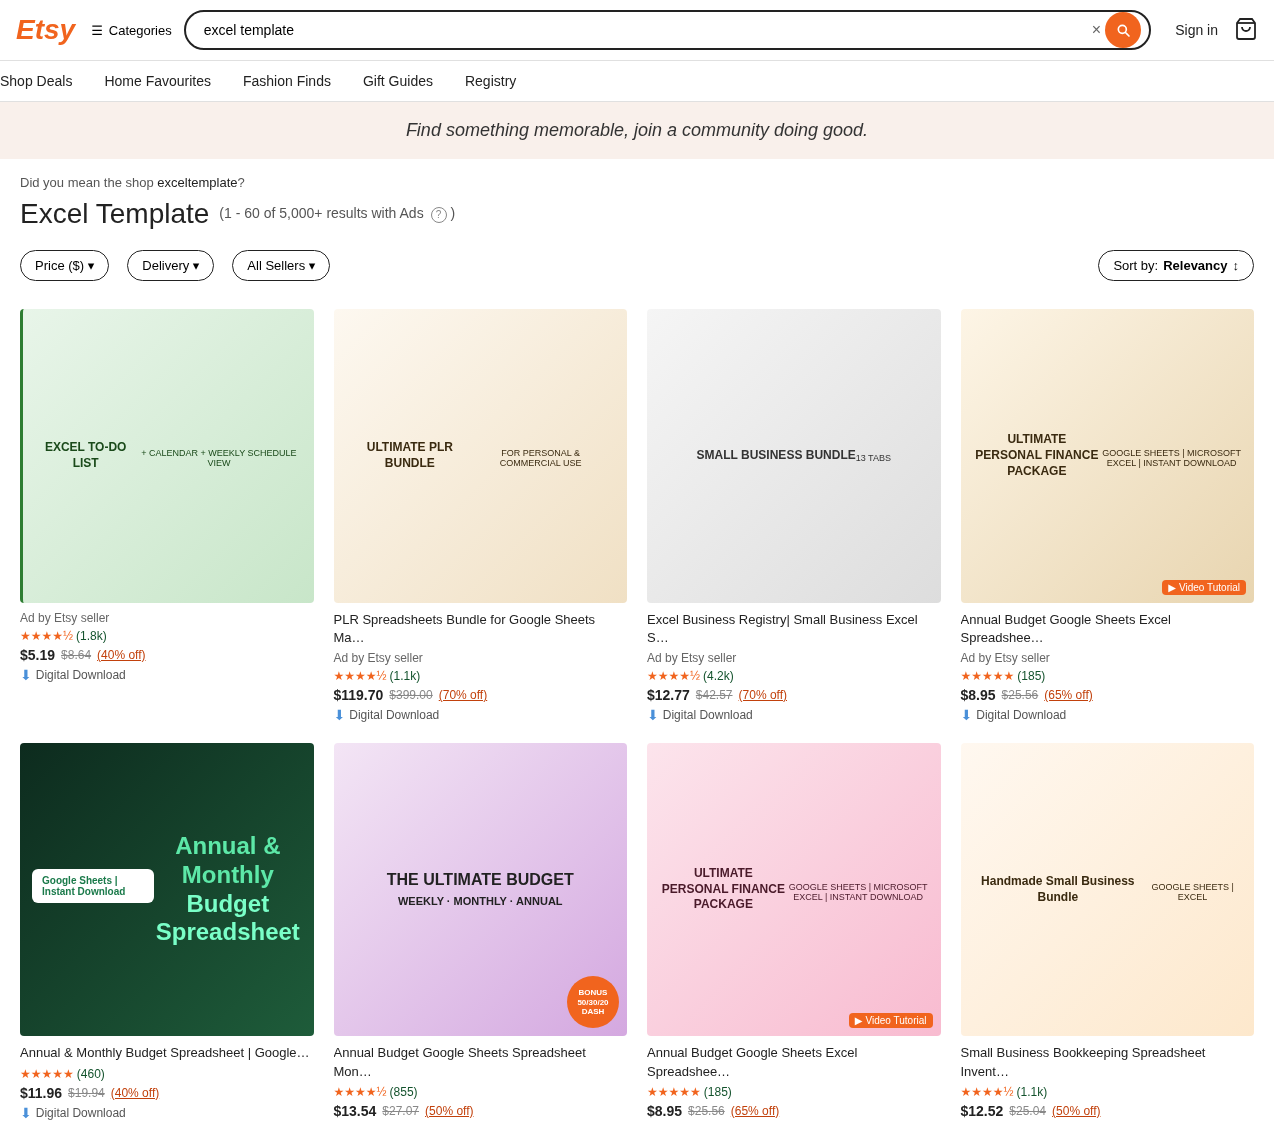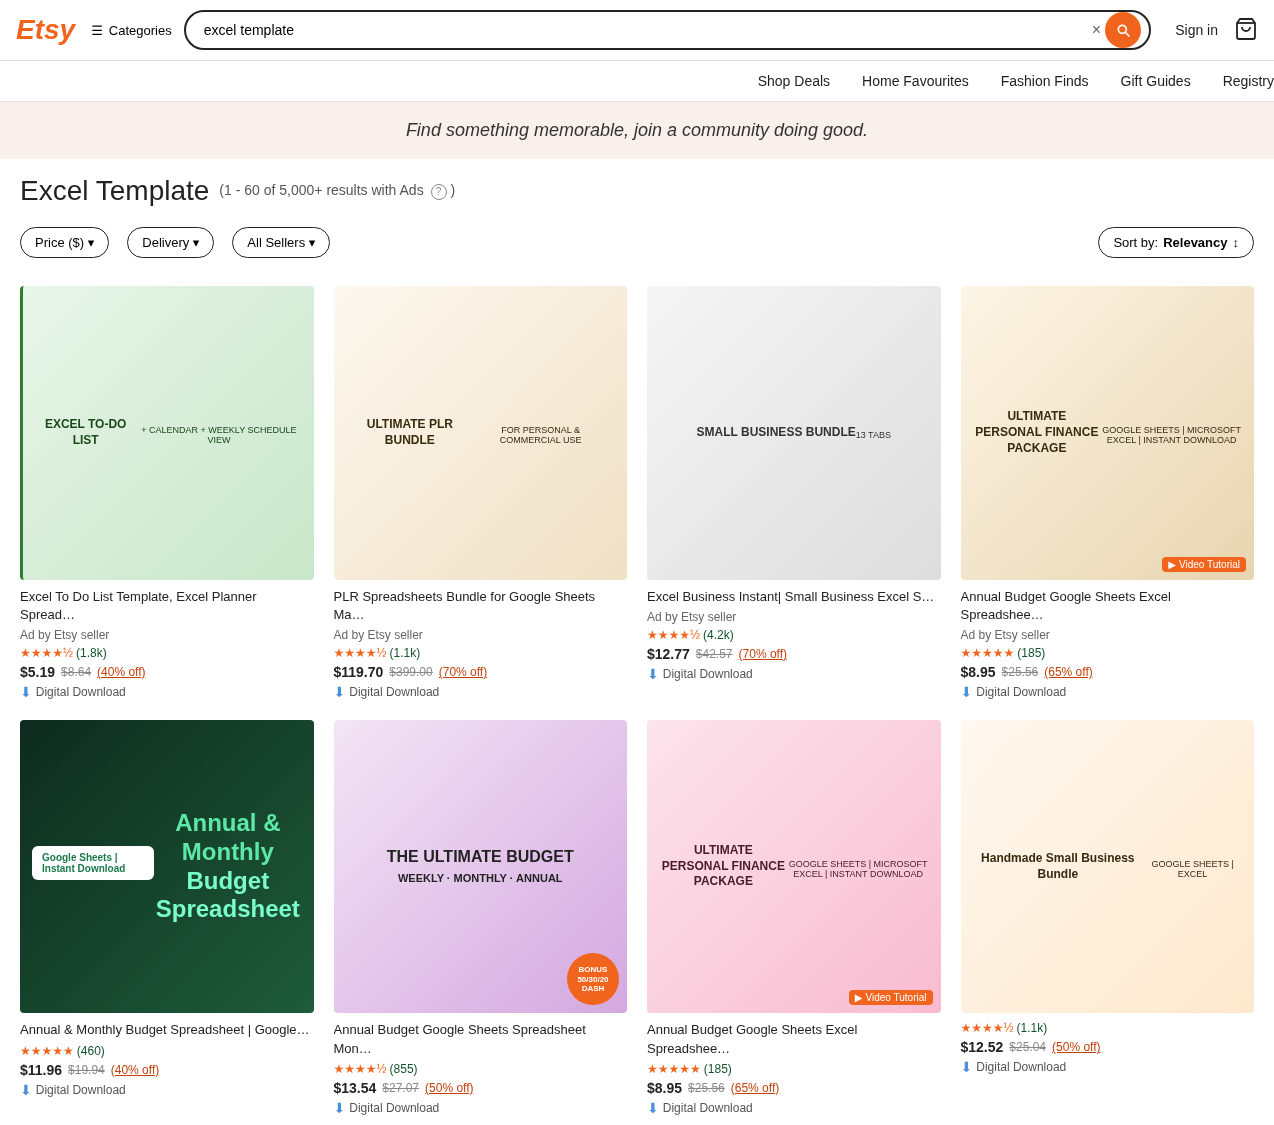--- a/index.html
+++ b/index.html
@@ -12,21 +12,21 @@
     .search-bar { flex: 1; display: flex; align-items: center; border: 2px solid #222; border-radius: 24px; overflow: hidden; padding: 0 8px; }
     .search-input { flex: 1; border: none; outline: none; padding: 8px 10px; font-size: 14px; }
     .search-clear { background: none; border: none; cursor: pointer; color: #666; font-size: 16px; padding: 4px; }
     .search-btn { background: #f1641e; border: none; border-radius: 50%; width: 36px; height: 36px; cursor: pointer; display: flex; align-items: center; justify-content: center; }
     .search-btn svg { fill: white; }
     .header-right { display: flex; align-items: center; gap: 16px; margin-left: 12px; }
     .sign-in { font-size: 14px; cursor: pointer; white-space: nowrap; text-decoration: none; color: #222; }
     .cart-icon { cursor: pointer; }
 
     
-    .nav { display: flex; justify-content: flex-end; gap: 32px; padding: 12px 0; border-bottom: 1px solid #e0e0e0; }
+    .nav { display: flex; justify-content: flex-start; gap: 32px; padding: 12px 0; border-bottom: 1px solid #e0e0e0; }
     .nav a { text-decoration: none; color: #222; font-size: 14px; }
 
     
     .banner { background: #f9f0eb; text-align: center; padding: 18px; font-size: 18px; color: #333; font-style: italic; }
 
     
     .results-header { padding: 16px 20px 8px; }
     .did-you-mean { font-size: 13px; color: #555; margin-bottom: 8px; }
     .did-you-mean a { color: #222; }
     .results-title { font-size: 28px; font-weight: 400; display: flex; align-items: center; gap: 10px; }
@@ -94,20 +94,23 @@
   <a>Fashion Finds</a>
   <a>Gift Guides</a>
   <a>Registry</a>
 </nav>
 
 <div class="banner">
   <span>Find something memorable, join a community doing good.</span>
 </div>
 
 <div class="results-header">
+  <div class="did-you-mean">
+    <span>Did you mean the shop </span><a>exceltemplate</a><span>?</span>
+  </div>
   <h1 class="results-title">
     <span>Excel Template</span>
     <span class="results-count">
       <span>(1 - 60 of 5,000+ results with Ads</span>
       <span style="display:inline-flex;align-items:center;justify-content:center;width:16px;height:16px;border:1.5px solid #888;border-radius:50%;font-size:10px;color:#888;cursor:pointer;margin-left:3px;">?</span>
       <span>)</span>
     </span>
   </h1>
 </div>
 
@@ -129,21 +132,20 @@
 </div>
 
 <div class="product-grid" id="product-grid">
     <div class="product-card">
     <div class="product-img highlight-border" style="background:linear-gradient(135deg, #e8f5e9, #c8e6c9); position:relative; display:flex; align-items:center; justify-content:center; padding:12px;">
 
       <div style="font-size:12px;font-weight:800;color:#1a4a1a;text-align:center;line-height:1.3;">EXCEL TO-DO LIST</div>
       <div style="font-size:9px;color:#1a4a1a;margin-top:4px;text-align:center;">+ CALENDAR + WEEKLY SCHEDULE VIEW</div>
 
     </div>
-    <div class="product-title">Excel To Do List Template, Excel Planner Spread…</div>
     <div class="product-seller">Ad by Etsy seller</div>
     <div class="stars">
       <span style="color:#f1641e;">★★★★½</span>
       <span class="star-count">(1.8k)</span>
     </div>
     <div class="price-row">
       <span class="price-current">$5.19</span>
       <span class="price-original">$8.64</span>
       <span class="price-discount">(40% off)</span>
     </div>
@@ -175,21 +177,21 @@
         <span>Digital Download</span>
       </div>
   </div>
     <div class="product-card">
     <div class="product-img" style="background:linear-gradient(135deg, #f5f5f5, #ddd); position:relative; display:flex; align-items:center; justify-content:center; padding:12px;">
 
       <div style="font-size:12px;font-weight:800;color:#333;text-align:center;line-height:1.3;">SMALL BUSINESS BUNDLE</div>
       <div style="font-size:9px;color:#333;margin-top:4px;text-align:center;">13 TABS</div>
 
     </div>
-    <div class="product-title">Excel Business Instant| Small Business Excel S…</div>
+    <div class="product-title">Excel Business Registry| Small Business Excel S…</div>
     <div class="product-seller">Ad by Etsy seller</div>
     <div class="stars">
       <span style="color:#f1641e;">★★★★½</span>
       <span class="star-count">(4.2k)</span>
     </div>
     <div class="price-row">
       <span class="price-current">$12.77</span>
       <span class="price-original">$42.57</span>
       <span class="price-discount">(70% off)</span>
     </div>
@@ -292,20 +294,21 @@
         <span>Digital Download</span>
       </div>
   </div>
     <div class="product-card">
     <div class="product-img" style="background:linear-gradient(135deg, #fff8f0, #fde8cc); position:relative; display:flex; align-items:center; justify-content:center; padding:12px;">
 
       <div style="font-size:12px;font-weight:800;color:#3a2a10;text-align:center;line-height:1.3;">Handmade Small Business Bundle</div>
       <div style="font-size:9px;color:#3a2a10;margin-top:4px;text-align:center;">GOOGLE SHEETS | EXCEL</div>
 
     </div>
+    <div class="product-title">Small Business Bookkeeping Spreadsheet Invent…</div>
 
     <div class="stars">
       <span style="color:#f1641e;">★★★★½</span>
       <span class="star-count">(1.1k)</span>
     </div>
     <div class="price-row">
       <span class="price-current">$12.52</span>
       <span class="price-original">$25.04</span>
       <span class="price-discount">(50% off)</span>
     </div>

